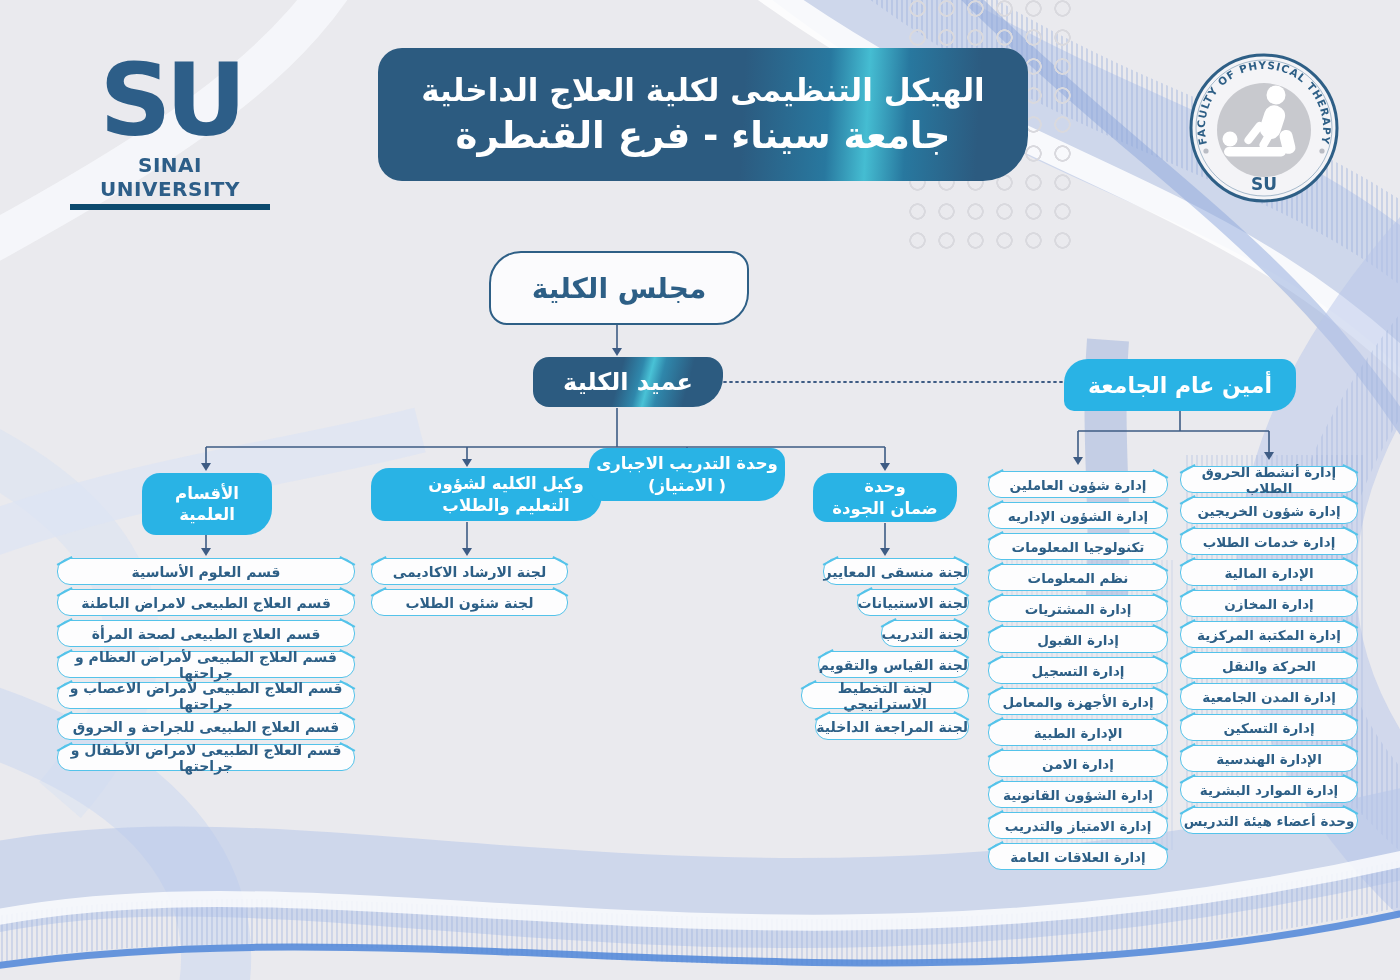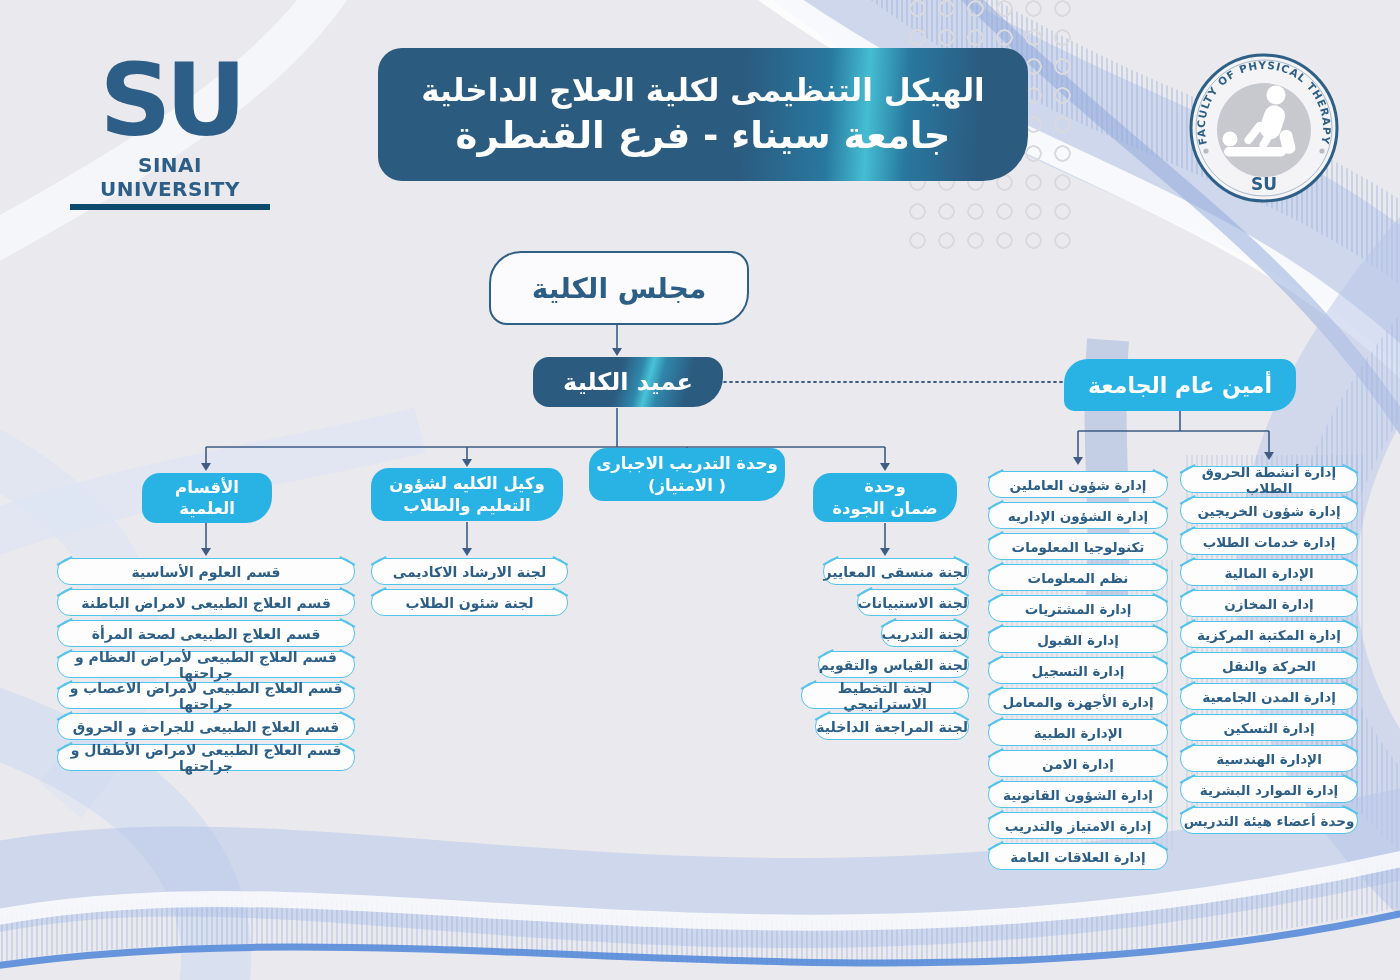--- a/index.html
+++ b/index.html
@@ -42,22 +42,22 @@
   .council{left:489px;top:251px;width:256px;height:70px;background:#fbfbfd;
            border:2.5px solid #2e5f86;border-radius:32px 18px 32px 18px;
            color:#2d5f86;font-size:28px;}
   .dean{left:522px;top:357px;width:190px;height:50px;color:#fff;font-size:24px;
         border-radius:16px 16px 30px 16px;
         background:linear-gradient(105deg,#2c5b80 32%,#2c5b80 45%,#2f87ab 55%,#49c2d6 60%,#2f87ab 66%,#2c5b80 80%);margin-left:11px;}
   .secretary{left:1064px;top:359px;width:232px;height:52px;background:#29b3e5;color:#fff;
              font-size:22px;border-radius:24px 14px 24px 10px;}
   .branch{background:#29b3e5;color:#fff;font-size:16.5px;line-height:1.3;
           border-radius:18px 14px 26px 14px;flex-direction:column;}
-  .b1{left:142px;top:473px;width:130px;height:50px;}
-  .b2{left:371px;top:468px;width:192px;height:53px;}
+  .b1{left:142px;top:473px;width:130px;height:62px;}
+  .b2{left:371px;top:468px;width:192px;height:53px;padding-left:39px;}
   .b3{left:589px;top:448px;width:196px;height:53px;}
   .b4{left:813px;top:473px;width:144px;height:49px;}
 
   .col{position:absolute;z-index:3;display:flex;flex-direction:column;gap:4px;}
   .col-sci{left:57px;top:558px;width:298px;}
   .col-vice{left:371px;top:558px;width:197px;}
   .col-quality{left:801px;top:558px;width:168px;align-items:flex-end;}
   .col-sec1{left:988px;top:471px;width:180px;}
   .col-sec2{left:1180px;top:466px;width:178px;}
 

